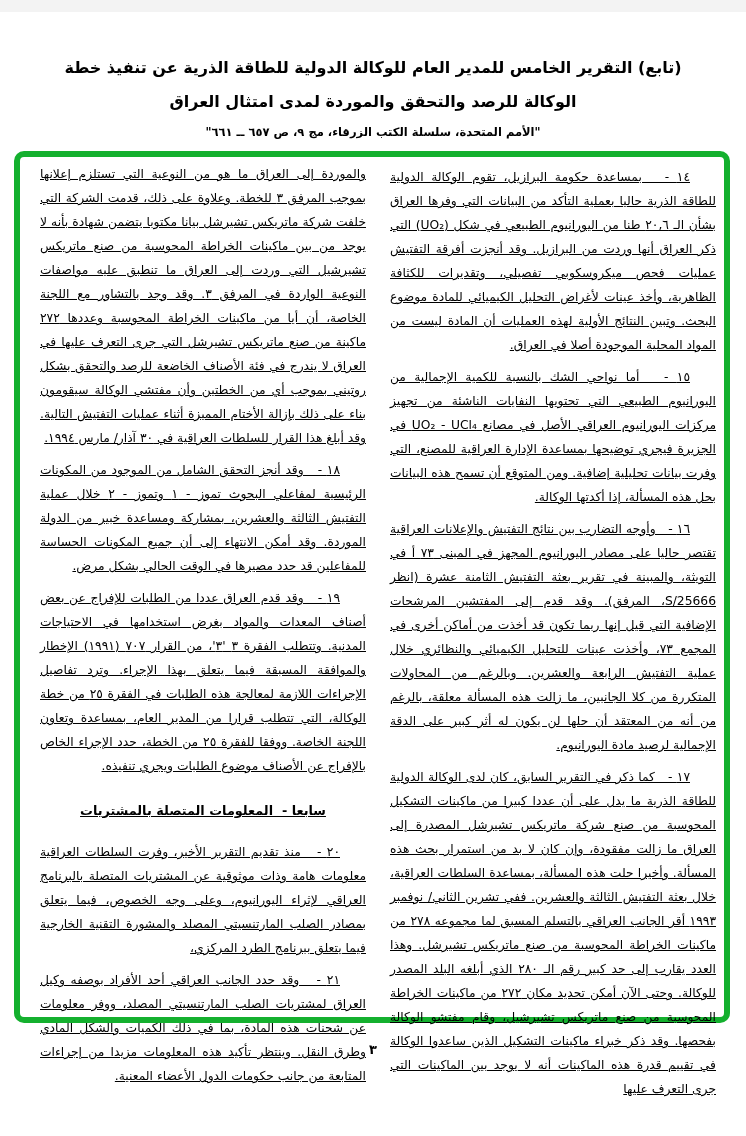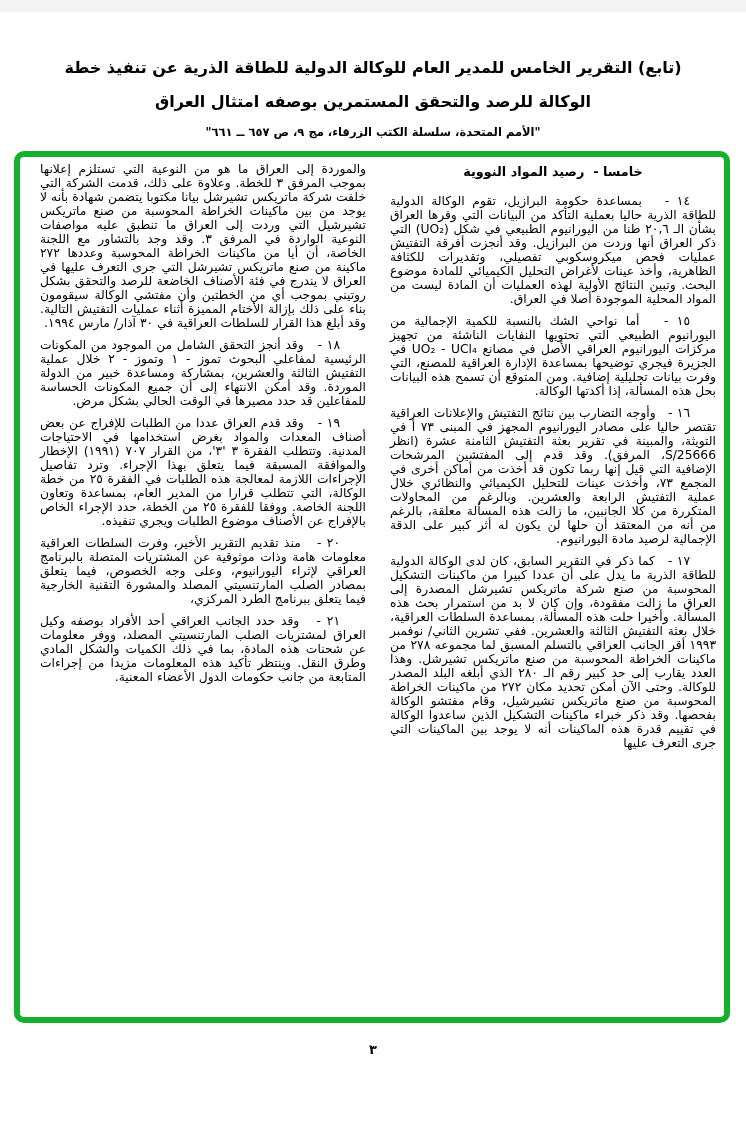--- a/index.html
+++ b/index.html
@@ -37,21 +37,22 @@
     box-sizing:border-box;
     border:6px solid var(--green);
     border-radius:10px;
   }
   
   .col{
     position:absolute;
     direction:rtl;
     text-align:justify;
     font-size:12.3px;
-    line-height:14px;
+    line-height:24px;
+    text-decoration:underline;
   }
   .col-right{top:153px;right:30px;width:326px;}
   .col-left{top:150px;left:40px;width:326px;}
   .para{margin:0 0 8px 0;}
   .para.numbered{text-indent:26px;}
   .section-heading{
     font-weight:bold;
     text-align:center;
     font-size:12.8px;
     margin:0 0 15px 0;
@@ -63,37 +64,37 @@
     text-align:center;font-size:13px;font-weight:bold;
   }
 </style>
 </head>
 <body>
 
 <div class="page">
 
   <header class="doc-header">
     <div class="doc-title line1">(تابع) التقرير الخامس للمدير العام للوكالة الدولية للطاقة الذرية عن تنفيذ خطة</div>
-    <div class="doc-title line2">الوكالة للرصد والتحقق المستمرين بوصفه امتثال العراق</div>
+    <div class="doc-title line2">الوكالة للرصد والتحقق والموردة لمدى امتثال العراق</div>
     <div class="doc-source">"الأمم المتحدة، سلسلة الكتب الزرقاء، مج ٩، ص ٦٥٧ ــ ٦٦١"</div>
   </header>
 
   <div class="frame"></div>
 
   <section class="col col-right">
-    <h2 class="section-heading">خامسا&nbsp;-&nbsp;&nbsp;رصيد المواد النووية</h2>
     <p class="para numbered">١٤&nbsp;-&nbsp;&nbsp;&nbsp;بمساعدة حكومة البرازيل، تقوم الوكالة الدولية للطاقة الذرية حاليا بعملية التأكد من البيانات التي وفرها العراق بشأن الـ ٢٠,٦ طنا من اليورانيوم الطبيعي في شكل (UO₂) التي ذكر العراق أنها وردت من البرازيل. وقد أنجزت أفرقة التفتيش عمليات فحص ميكروسكوبي تفصيلي، وتقديرات للكثافة الظاهرية، وأخذ عينات لأغراض التحليل الكيميائي للمادة موضوع البحث. وتبين النتائج الأولية لهذه العمليات أن المادة ليست من المواد المحلية الموجودة أصلا في العراق.</p>
     <p class="para numbered">١٥&nbsp;-&nbsp;&nbsp;&nbsp;أما نواحي الشك بالنسبة للكمية الإجمالية من اليورانيوم الطبيعي التي تحتويها النفايات الناشئة من تجهيز مركزات اليورانيوم العراقي الأصل في مصانع UO₂ - UCl₄ في الجزيرة فيجري توضيحها بمساعدة الإدارة العراقية للمصنع، التي وفرت بيانات تحليلية إضافية. ومن المتوقع أن تسمح هذه البيانات بحل هذه المسألة، إذا أكدتها الوكالة.</p>
     <p class="para numbered">١٦&nbsp;-&nbsp;&nbsp;&nbsp;وأوجه التضارب بين نتائج التفتيش والإعلانات العراقية تقتصر حاليا على مصادر اليورانيوم المجهز في المبنى ٧٣ أ في التويثة، والمبينة في تقرير بعثة التفتيش الثامنة عشرة (انظر S/25666، المرفق). وقد قدم إلى المفتشين المرشحات الإضافية التي قيل إنها ربما تكون قد أخذت من أماكن أخرى في المجمع ٧٣، وأخذت عينات للتحليل الكيميائي والنظائري خلال عملية التفتيش الرابعة والعشرين. وبالرغم من المحاولات المتكررة من كلا الجانبين، ما زالت هذه المسألة معلقة، بالرغم من أنه من المعتقد أن حلها لن يكون له أثر كبير على الدقة الإجمالية لرصيد مادة اليورانيوم.</p>
     <p class="para numbered">١٧&nbsp;-&nbsp;&nbsp;&nbsp;كما ذكر في التقرير السابق، كان لدى الوكالة الدولية للطاقة الذرية ما يدل على أن عددا كبيرا من ماكينات التشكيل المحوسبة من صنع شركة ماتريكس تشيرشل المصدرة إلى العراق ما زالت مفقودة، وإن كان لا بد من استمرار بحث هذه المسألة. وأخيرا حلت هذه المسألة، بمساعدة السلطات العراقية، خلال بعثة التفتيش الثالثة والعشرين. ففي تشرين الثاني/ نوفمبر ١٩٩٣ أقر الجانب العراقي بالتسلم المسبق لما مجموعه ٢٧٨ من ماكينات الخراطة المحوسبة من صنع ماتريكس تشيرشل. وهذا العدد يقارب إلى حد كبير رقم الـ ٢٨٠ الذي أبلغه البلد المصدر للوكالة. وحتى الآن أمكن تحديد مكان ٢٧٢ من ماكينات الخراطة المحوسبة من صنع ماتريكس تشيرشيل، وقام مفتشو الوكالة بفحصها. وقد ذكر خبراء ماكينات التشكيل الذين ساعدوا الوكالة في تقييم قدرة هذه الماكينات أنه لا يوجد بين الماكينات التي جرى التعرف عليها</p>
   </section>
 
   <section class="col col-left">
     <p class="para">والموردة إلى العراق ما هو من النوعية التي تستلزم إعلانها بموجب المرفق ٣ للخطة. وعلاوة على ذلك، قدمت الشركة التي خلفت شركة ماتريكس تشيرشل بيانا مكتوبا يتضمن شهادة بأنه لا يوجد من بين ماكينات الخراطة المحوسبة من صنع ماتريكس تشيرشيل التي وردت إلى العراق ما تنطبق عليه مواصفات النوعية الواردة في المرفق ٣. وقد وجد بالتشاور مع اللجنة الخاصة، أن أيا من ماكينات الخراطة المحوسبة وعددها ٢٧٢ ماكينة من صنع ماتريكس تشيرشل التي جرى التعرف عليها في العراق لا يندرج في فئة الأصناف الخاضعة للرصد والتحقق بشكل روتيني بموجب أي من الخطتين وأن مفتشي الوكالة سيقومون بناء على ذلك بإزالة الأختام المميزة أثناء عمليات التفتيش التالية. وقد أبلغ هذا القرار للسلطات العراقية في ٣٠ آذار/ مارس ١٩٩٤.</p>
     <p class="para numbered">١٨&nbsp;-&nbsp;&nbsp;&nbsp;وقد أنجز التحقق الشامل من الموجود من المكونات الرئيسية لمفاعلي البحوث تموز - ١ وتموز - ٢ خلال عملية التفتيش الثالثة والعشرين، بمشاركة ومساعدة خبير من الدولة الموردة. وقد أمكن الانتهاء إلى أن جميع المكونات الحساسة للمفاعلين قد حدد مصيرها في الوقت الحالي بشكل مرض.</p>
     <p class="para numbered">١٩&nbsp;-&nbsp;&nbsp;&nbsp;وقد قدم العراق عددا من الطلبات للإفراج عن بعض أصناف المعدات والمواد بغرض استخدامها في الاحتياجات المدنية. وتتطلب الفقرة ٣ '٣'، من القرار ٧٠٧ (١٩٩١) الإخطار والموافقة المسبقة فيما يتعلق بهذا الإجراء. وترد تفاصيل الإجراءات اللازمة لمعالجة هذه الطلبات في الفقرة ٢٥ من خطة الوكالة، التي تتطلب قرارا من المدير العام، بمساعدة وتعاون اللجنة الخاصة. ووفقا للفقرة ٢٥ من الخطة، حدد الإجراء الخاص بالإفراج عن الأصناف موضوع الطلبات ويجري تنفيذه.</p>
+    <h2 class="section-heading mid">سابعا&nbsp;-&nbsp;&nbsp;المعلومات المتصلة بالمشتريات</h2>
     <p class="para numbered">٢٠&nbsp;-&nbsp;&nbsp;&nbsp;منذ تقديم التقرير الأخير، وفرت السلطات العراقية معلومات هامة وذات موثوقية عن المشتريات المتصلة بالبرنامج العراقي لإثراء اليورانيوم، وعلى وجه الخصوص، فيما يتعلق بمصادر الصلب المارتنسيتي المصلد والمشورة التقنية الخارجية فيما يتعلق ببرنامج الطرد المركزي،</p>
     <p class="para numbered">٢١&nbsp;-&nbsp;&nbsp;&nbsp;وقد حدد الجانب العراقي أحد الأفراد بوصفه وكيل العراق لمشتريات الصلب المارتنسيتي المصلد، ووفر معلومات عن شحنات هذه المادة، بما في ذلك الكميات والشكل المادي وطرق النقل. وينتظر تأكيد هذه المعلومات مزيدا من إجراءات المتابعة من جانب حكومات الدول الأعضاء المعنية.</p>
   </section>
 
   <div class="page-number">٣</div>
 
 </div>
 
 </body></html>

